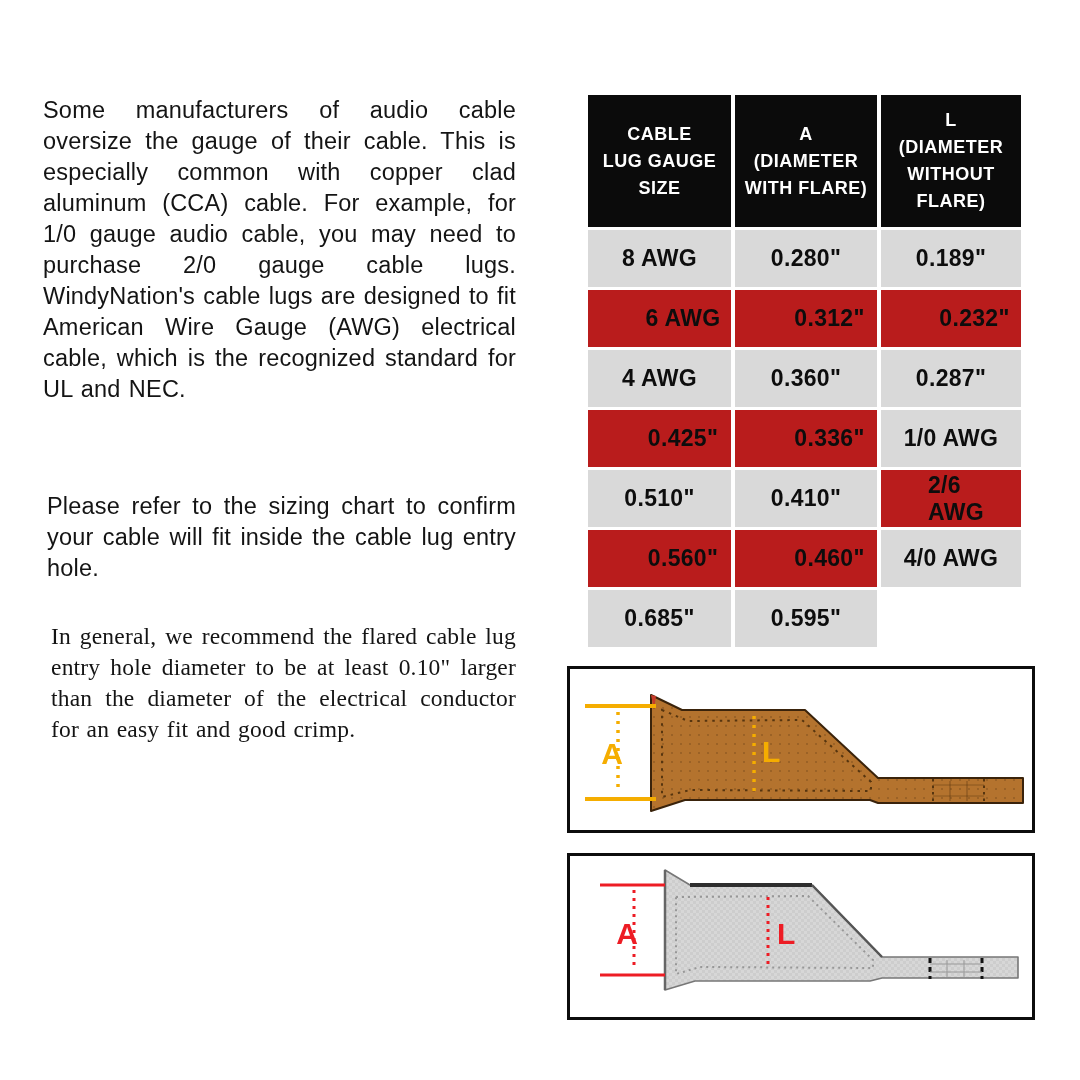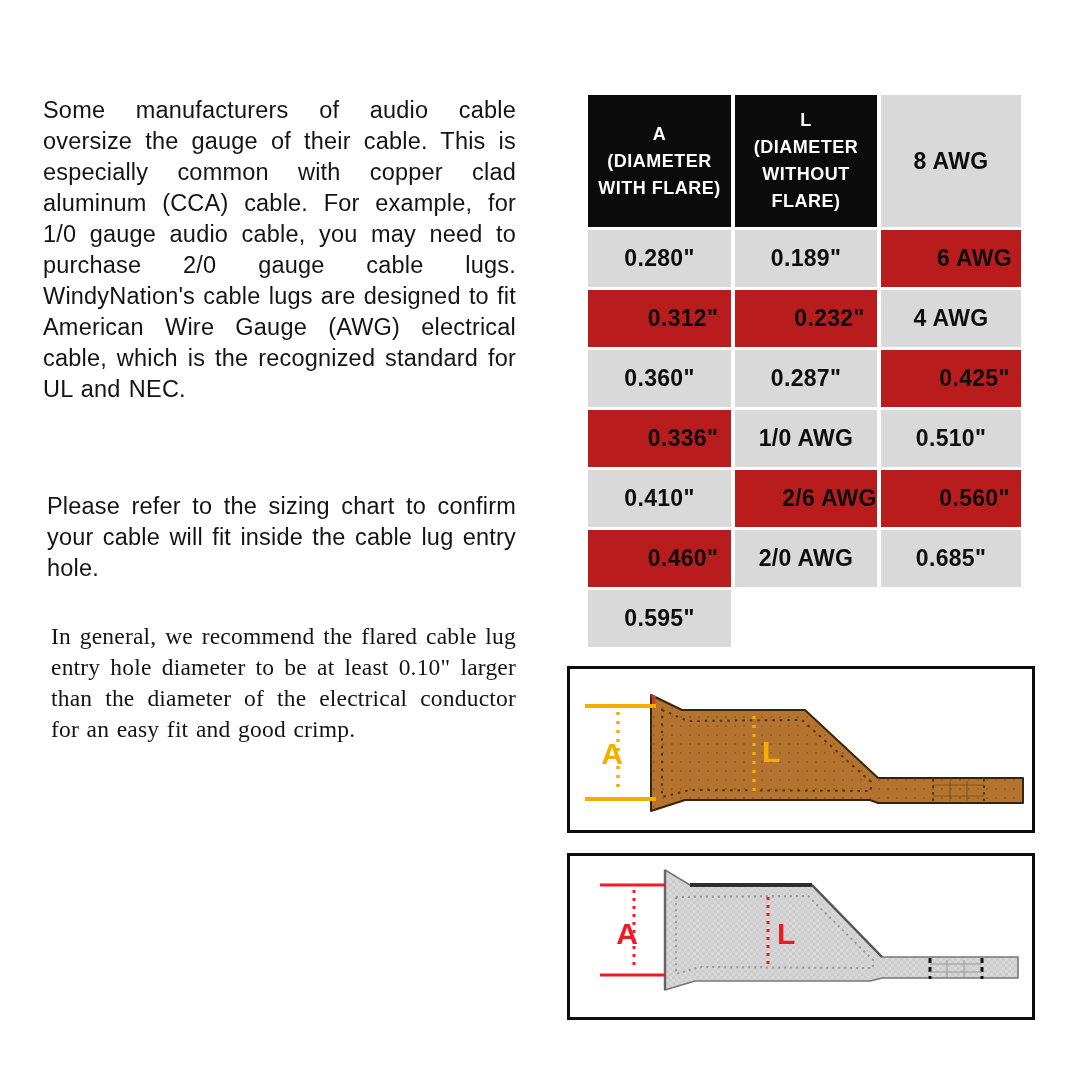--- a/index.html
+++ b/index.html
@@ -39,20 +39,23 @@
 
 <div class="page">
 
   <div class="text-col">
     <p class="para p1">Some manufacturers of audio cable oversize the gauge of their cable. This is especially common with copper clad aluminum (CCA) cable. For example, for 1/0 gauge audio cable, you may need to purchase 2/0 gauge cable lugs. WindyNation's cable lugs are designed to fit American Wire Gauge (AWG) electrical cable, which is the recognized standard for UL and NEC.</p>
     <p class="para p2">Please refer to the sizing chart to confirm your cable will fit inside the cable lug entry hole.</p>
     <p class="para p3">In general, we recommend the flared cable lug entry hole diameter to be at least 0.10" larger than the diameter of the electrical conductor for an easy fit and good crimp.</p>
   </div>
 
   <div class="lug-table">
+      <div class="th">CABLE
+LUG GAUGE
+SIZE</div>
       <div class="th">A
 (DIAMETER
 WITH FLARE)</div>
       <div class="th">L
 (DIAMETER
 WITHOUT
 FLARE)</div>
       <div class="td light">8 AWG</div>
       <div class="td light">0.280"</div>
       <div class="td light">0.189"</div>
@@ -63,21 +66,21 @@
       <div class="td light">0.360"</div>
       <div class="td light">0.287"</div>
       <div class="td dark">0.425"</div>
       <div class="td dark">0.336"</div>
       <div class="td light">1/0 AWG</div>
       <div class="td light">0.510"</div>
       <div class="td light">0.410"</div>
       <div class="td dark">2/6 AWG</div>
       <div class="td dark">0.560"</div>
       <div class="td dark">0.460"</div>
-      <div class="td light">2/0 AWG</div>
+      <div class="td light">4/0 AWG</div>
       <div class="td light">0.685"</div>
       <div class="td light">0.595"</div>
     </div>
 
   <div class="diagram-box first">
     <svg width="462" height="161" viewBox="0 0 462 161">
       <defs>
         <pattern id="copperDots" width="9" height="9" patternUnits="userSpaceOnUse">
           <rect width="9" height="9" fill="#B4732E"></rect>
           <circle cx="3" cy="3" r="0.9" fill="#8F5A22"></circle>

